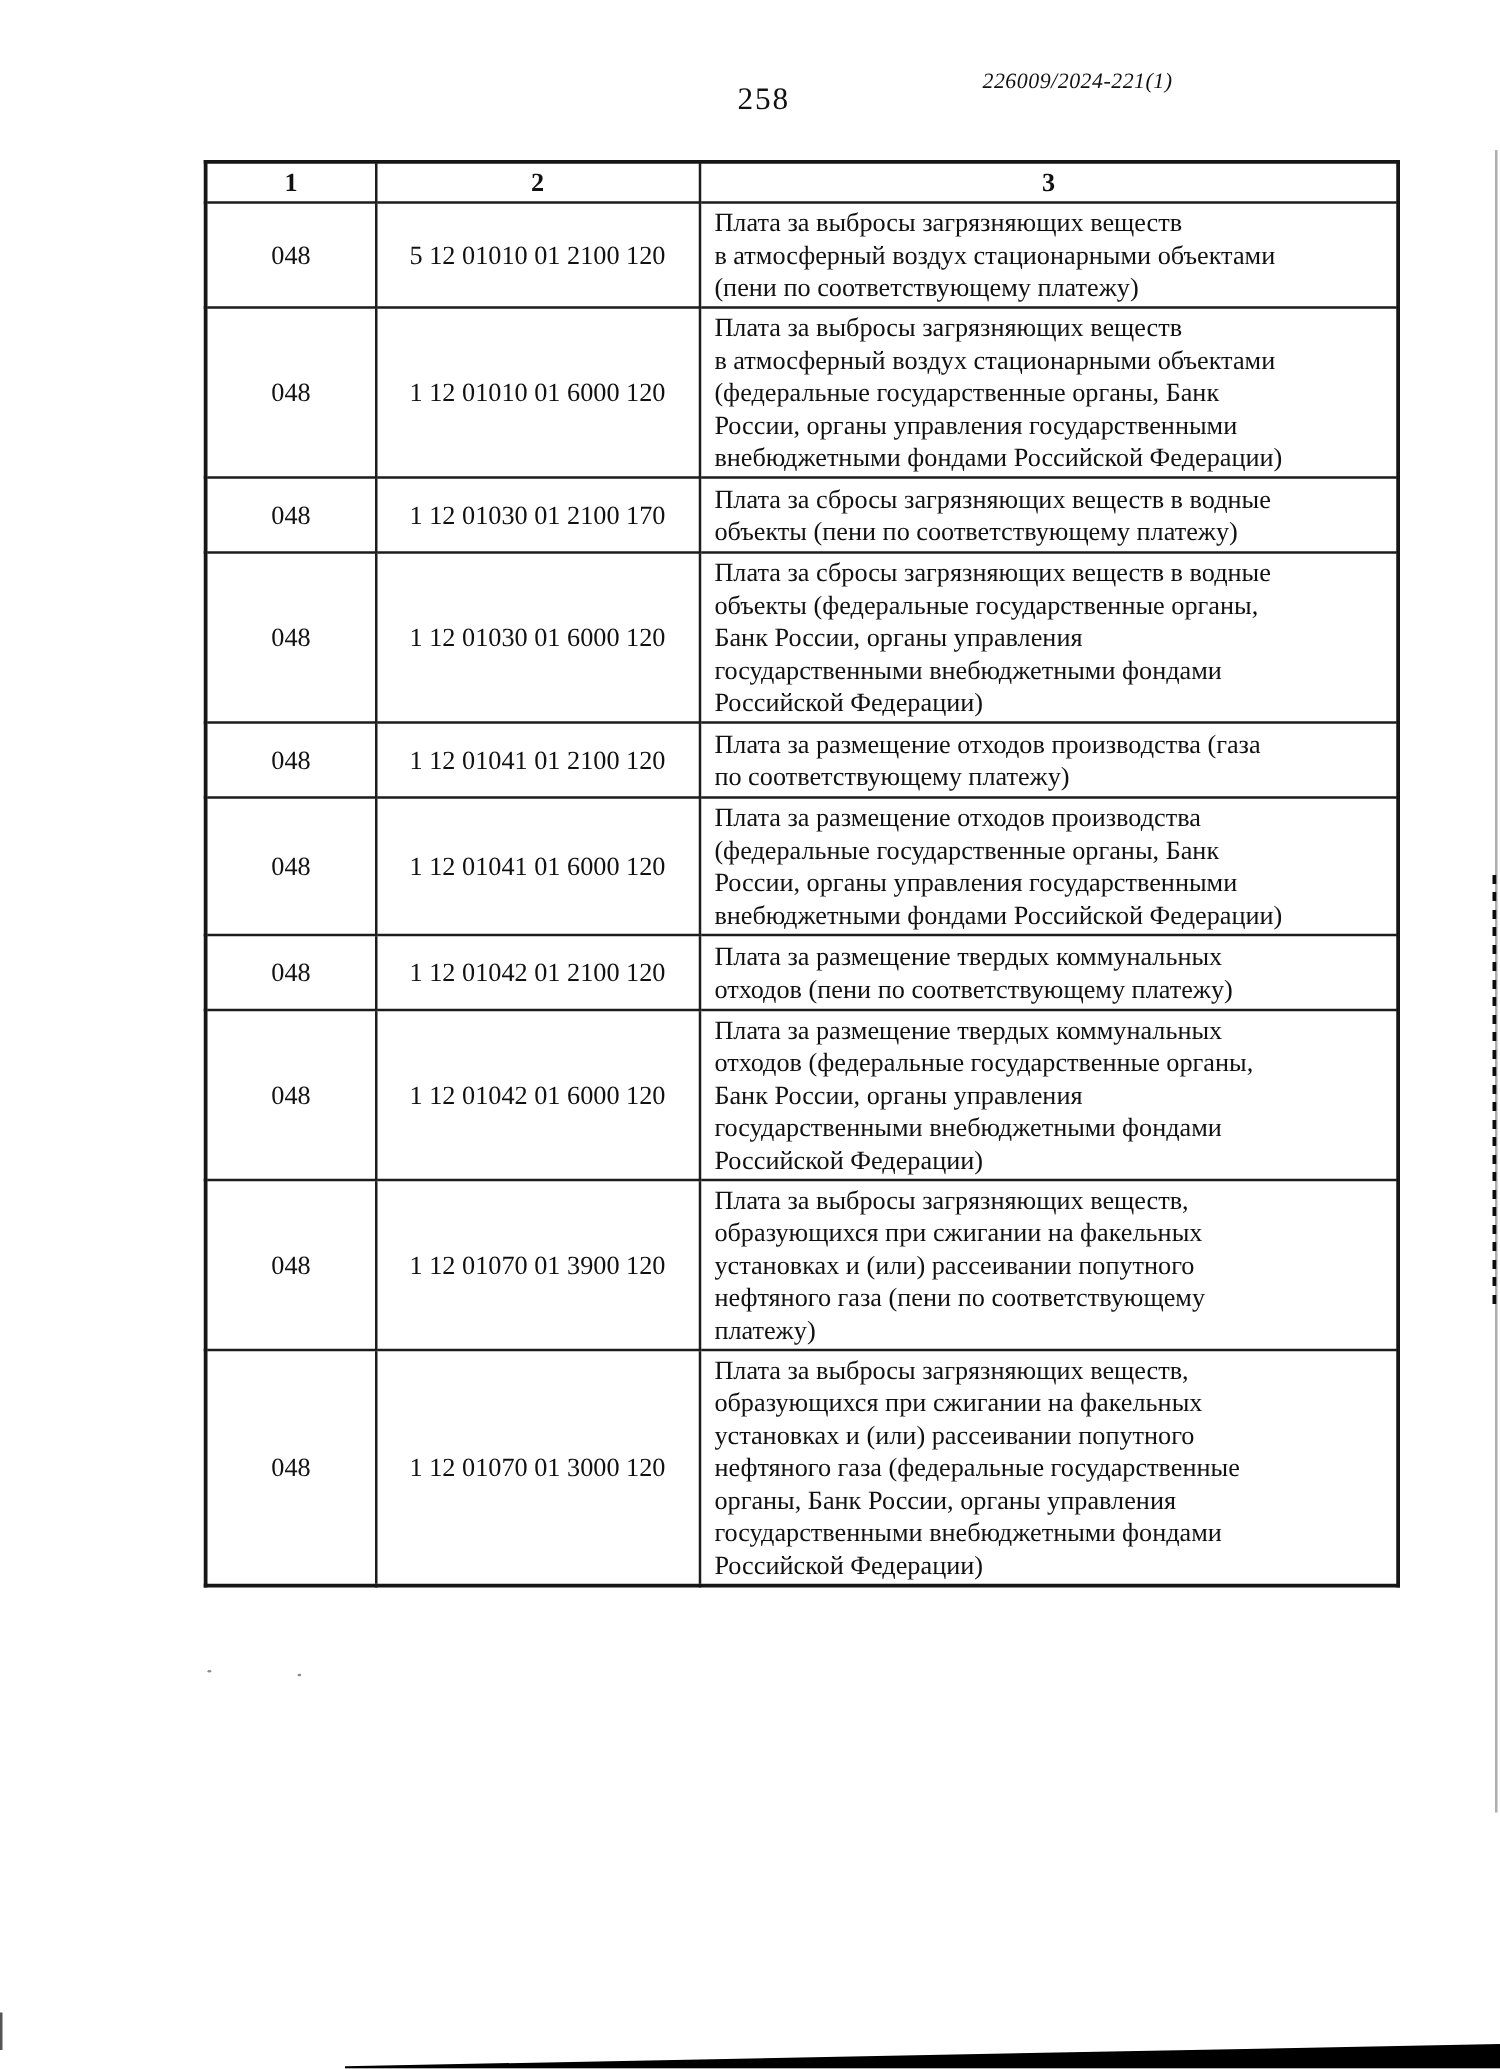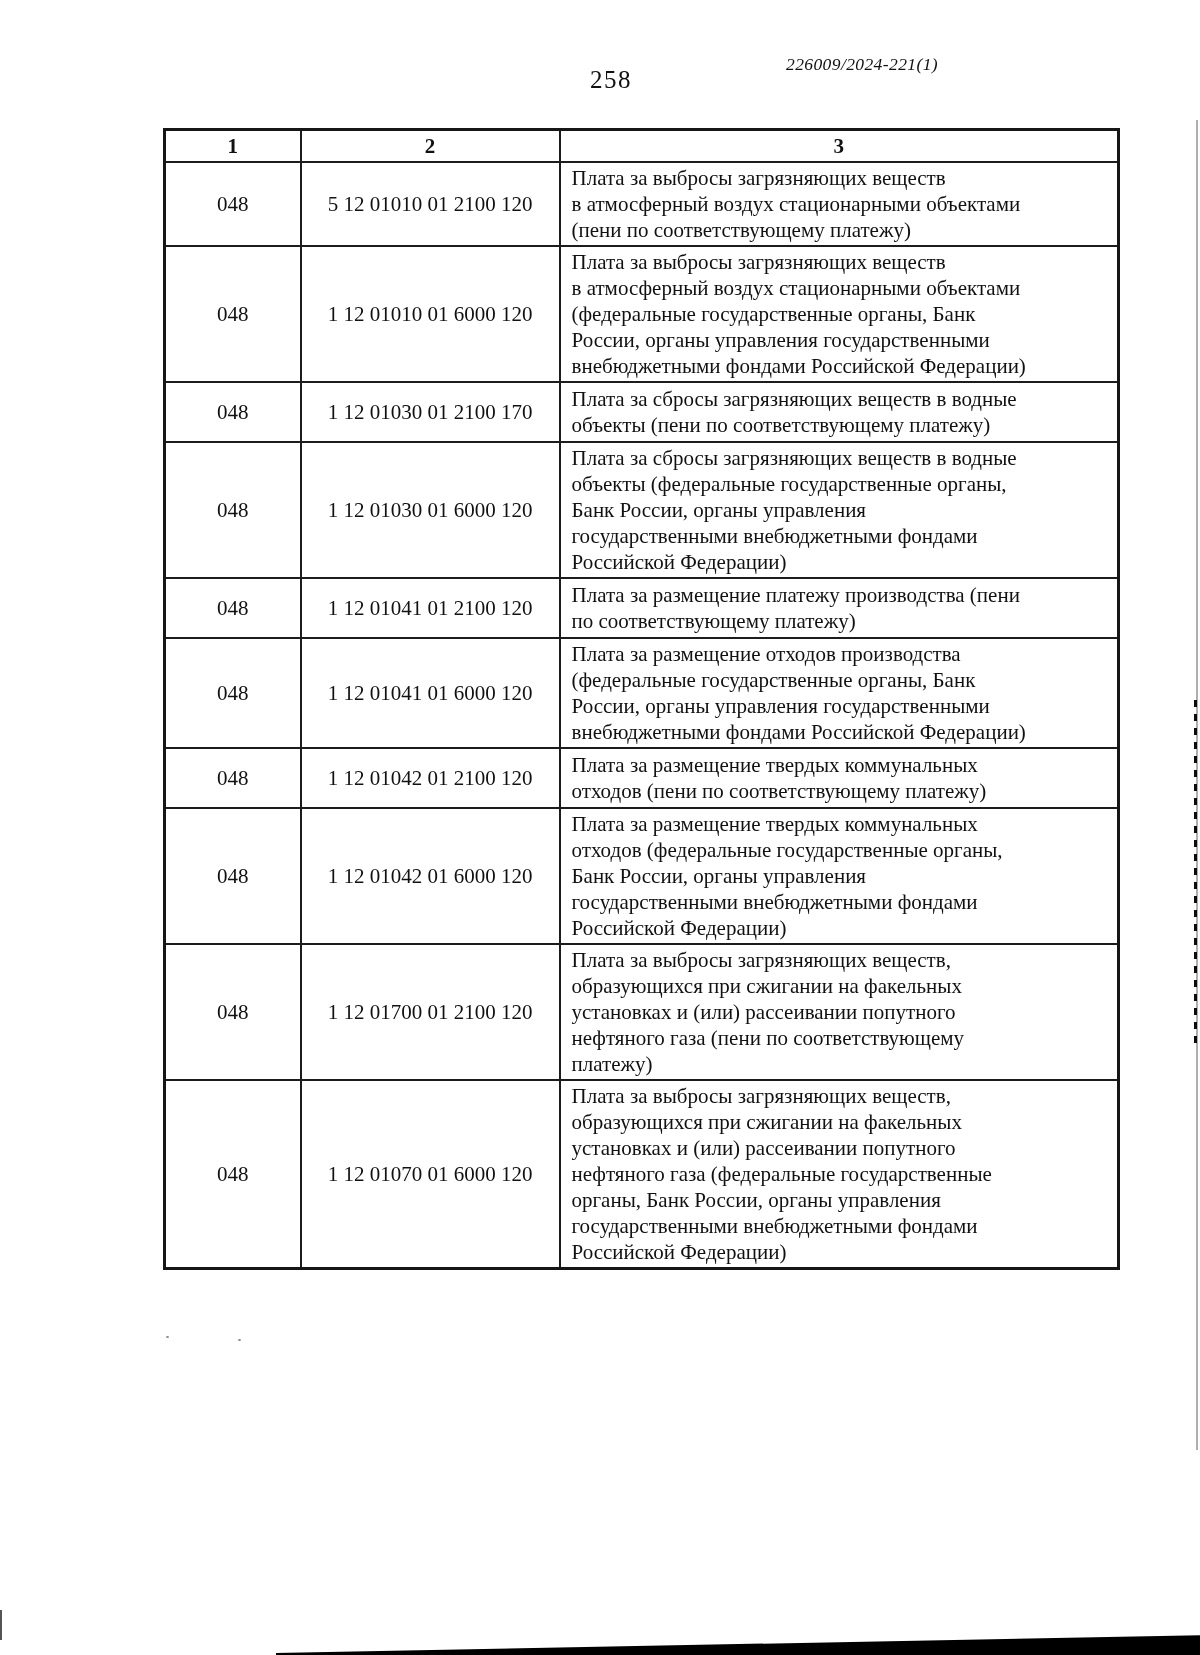--- a/index.html
+++ b/index.html
@@ -150,21 +150,21 @@
       <td class="c-desc">Плата за сбросы загрязняющих веществ в водные
 объекты (федеральные государственные органы,
 Банк России, органы управления
 государственными внебюджетными фондами
 Российской Федерации)</td>
     </tr>
 
     <tr>
       <td class="c-code">048</td>
       <td class="c-code">1 12 01041 01 2100 120</td>
-      <td class="c-desc">Плата за размещение платежу производства (пени
+      <td class="c-desc">Плата за размещение отходов производства (газа
 по соответствующему платежу)</td>
     </tr>
 
     <tr>
       <td class="c-code">048</td>
       <td class="c-code">1 12 01041 01 6000 120</td>
       <td class="c-desc">Плата за размещение отходов производства
 (федеральные государственные органы, Банк
 России, органы управления государственными
 внебюджетными фондами Российской Федерации)</td>
@@ -182,31 +182,31 @@
       <td class="c-code">1 12 01042 01 6000 120</td>
       <td class="c-desc">Плата за размещение твердых коммунальных
 отходов (федеральные государственные органы,
 Банк России, органы управления
 государственными внебюджетными фондами
 Российской Федерации)</td>
     </tr>
 
     <tr>
       <td class="c-code">048</td>
-      <td class="c-code">1 12 01700 01 2100 120</td>
+      <td class="c-code">1 12 01070 01 3900 120</td>
       <td class="c-desc">Плата за выбросы загрязняющих веществ,
 образующихся при сжигании на факельных
 установках и (или) рассеивании попутного
 нефтяного газа (пени по соответствующему
 платежу)</td>
     </tr>
 
     <tr>
       <td class="c-code">048</td>
-      <td class="c-code">1 12 01070 01 6000 120</td>
+      <td class="c-code">1 12 01070 01 3000 120</td>
       <td class="c-desc">Плата за выбросы загрязняющих веществ,
 образующихся при сжигании на факельных
 установках и (или) рассеивании попутного
 нефтяного газа (федеральные государственные
 органы, Банк России, органы управления
 государственными внебюджетными фондами
 Российской Федерации)</td>
     </tr>
   </tbody>
   </table>

